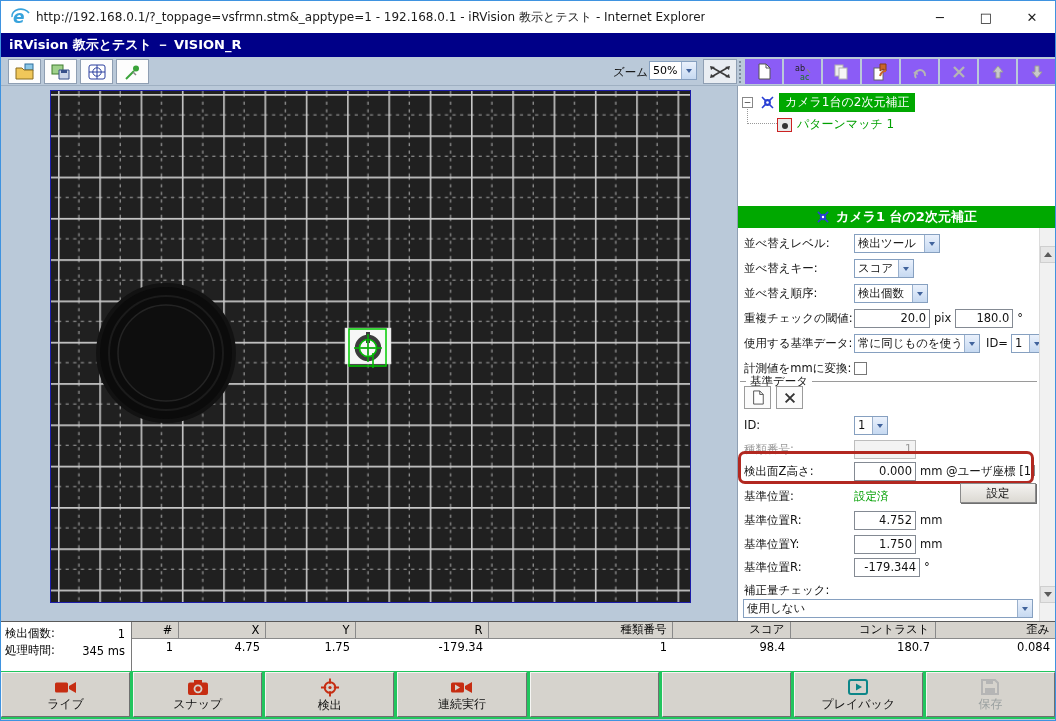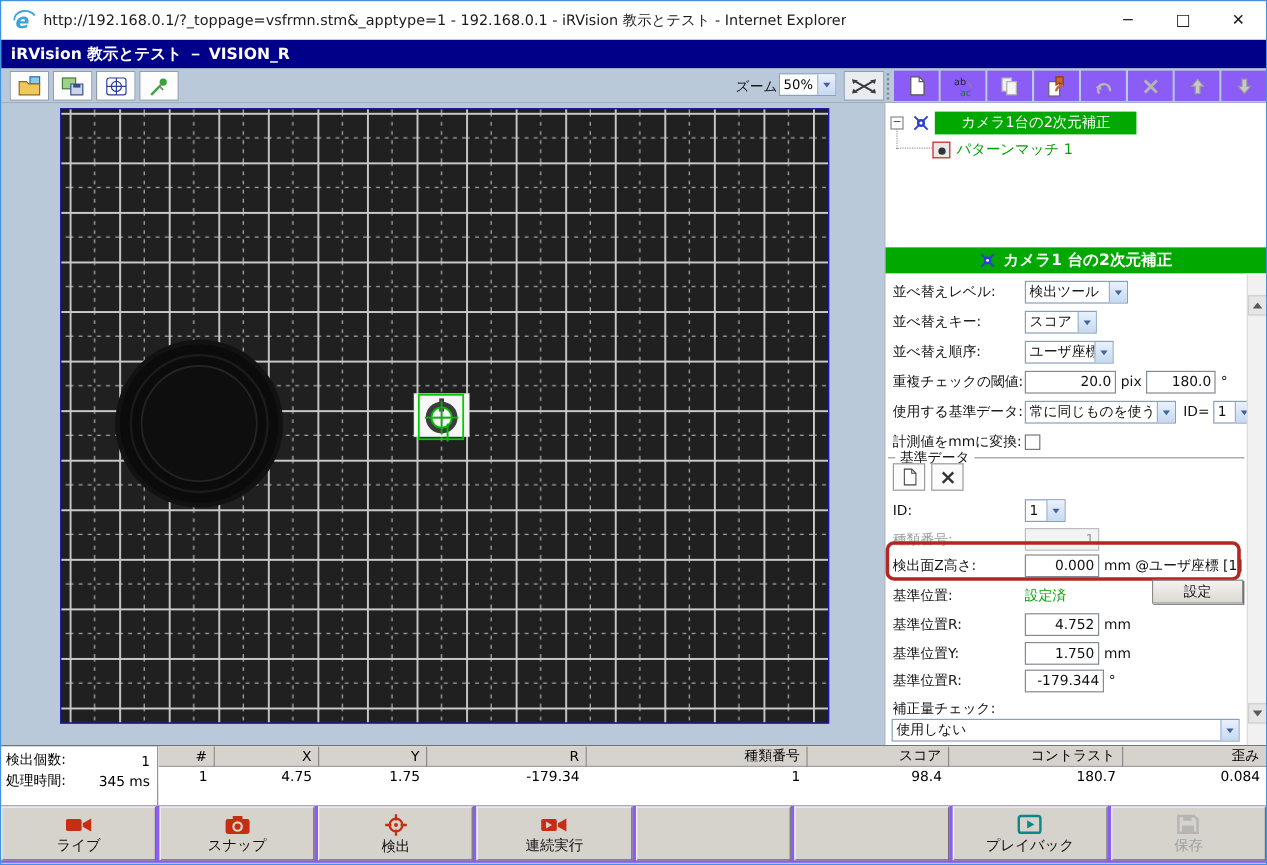--- a/index.html
+++ b/index.html
@@ -29,21 +29,21 @@
   
   .main{position:relative;height:535px;background:#bac9d9;}
   .camview{position:absolute;left:49px;top:4px;width:641px;height:513px;border:1px solid #1c1ca8;background:#202020;}
   .rpanel{position:absolute;left:736px;top:0;width:318px;height:535px;background:#fff;border-left:1px solid #8f9fb3;}
   
   .tree{position:relative;height:120px;background:#fff;font-size:12px;}
   .tnode1{position:absolute;left:4px;top:7px;display:flex;align-items:center;}
   .texp{width:11px;height:11px;border:1px solid #888;background:#fff;font-size:9px;line-height:9px;
         text-align:center;color:#333;flex:none;}
   .tico1{margin:0 4px 0 7px;}
-  .tlab1{background:#00a800;color:#fff;padding:1px 22px;white-space:nowrap;}
+  .tlab1{background:#00a800;color:#fff;padding:1px 6px;white-space:nowrap;}
   .tconn{position:absolute;left:9px;top:20px;width:30px;height:18px;border-left:1px dotted #999;border-bottom:1px dotted #999;}
   .tnode2{position:absolute;left:39px;top:30px;display:flex;align-items:center;}
   .tico2{width:15px;height:14px;border:1px solid #cc2222;background:#e9e9e9;position:relative;flex:none;}
   .tico2 i{position:absolute;left:4px;top:4px;width:6px;height:6px;background:#333;border-radius:50%;}
   .tlab2{color:#00a000;margin-left:5px;white-space:nowrap;}
   
   .ghead{height:22px;background:#00a800;color:#fff;font-size:13px;font-weight:bold;
          display:flex;align-items:center;justify-content:center;gap:6px;}
   
   .form{position:relative;height:393px;background:#fff;font-size:11.5px;color:#111;}
@@ -78,21 +78,21 @@
   .stbox{width:131px;height:100%;background:#fff;border-right:1px solid #7a7a7a;padding:3px 4px 0 4px;
          font-size:11.5px;flex:none;}
   .strow{display:flex;align-items:center;height:17px;}
   .strow .v{margin-left:auto;padding-right:2px;}
   .reswrap{flex:1;background:#fff;overflow:hidden;}
   table.res{border-collapse:collapse;table-layout:fixed;width:923px;font-size:11.5px;}
   table.res th{background:#d6d3cd;border-right:1px solid #8a8a8a;border-bottom:1px solid #8a8a8a;
                font-weight:normal;text-align:right;padding:0 5px 0 0;height:16px;}
   table.res td{background:#fff;text-align:right;padding:0 5px 0 0;height:17px;}
   
-  .actionbar{height:48px;background:#8b5cf6;display:flex;gap:3px;padding:1px 0 2px 0;justify-content:center;}
+  .actionbar{height:48px;background:#22c55e;display:flex;gap:3px;padding:1px 0 2px 0;justify-content:center;}
   .abtn{flex:1;background:#d6d3cd;border-top:1px solid #f6f5f3;border-left:1px solid #f6f5f3;
         border-right:1px solid #6f6f6f;border-bottom:1px solid #6f6f6f;
         display:flex;flex-direction:column;align-items:center;justify-content:center;gap:1px;}
   .abtn .albl{font-size:12px;color:#111;line-height:14px;}
   .abtn.dis .albl{color:#9aa0a0;}
 </style>
 </head>
 <body>
 
 <div class="win">
@@ -289,21 +289,21 @@
             <span class="ddtxt">スコア</span>
             <span class="ddbtn">
                 <i class="car"></i>
               </span>
           </div>
         </div>
 
         <div class="frow" style="top:54px">
           <span class="flab">並べ替え順序:</span>
           <div class="dd" style="width:74px">
-            <span class="ddtxt">ユーザ座標</span>
+            <span class="ddtxt">検出個数</span>
             <span class="ddbtn">
                 <i class="car"></i>
               </span>
           </div>
         </div>
 
         <div class="frow" style="top:79px">
           <span class="flab">重複チェックの閾値:</span>
           <div class="inp" style="width:76px">20.0</div>
           <span style="margin:0 4px">pix</span>

